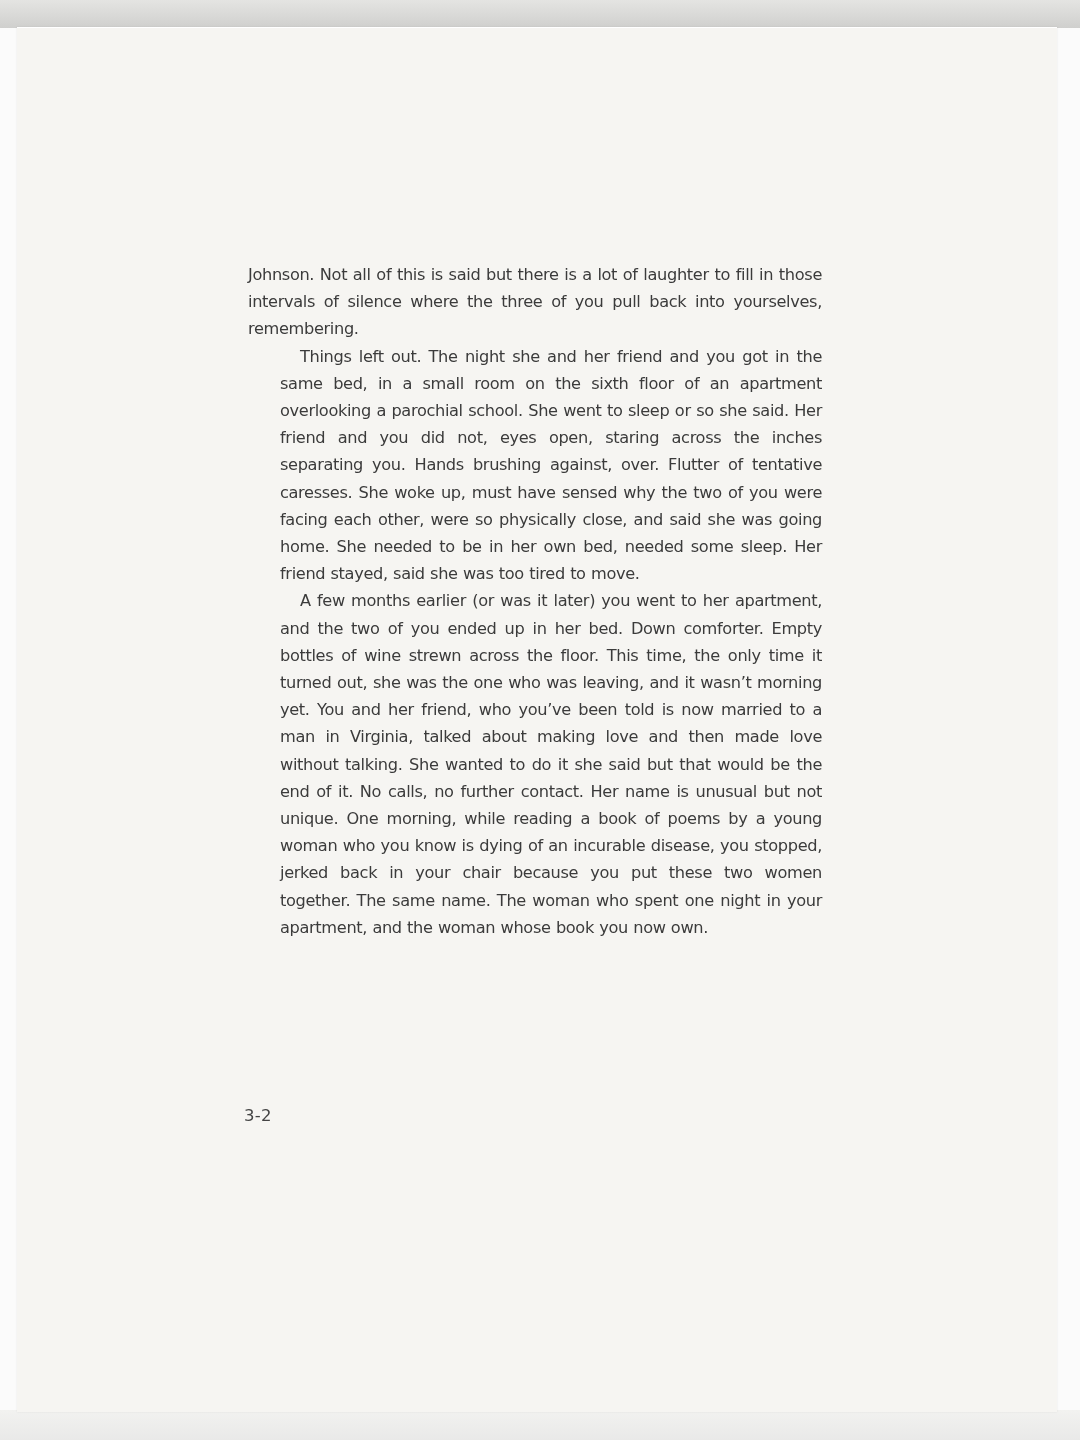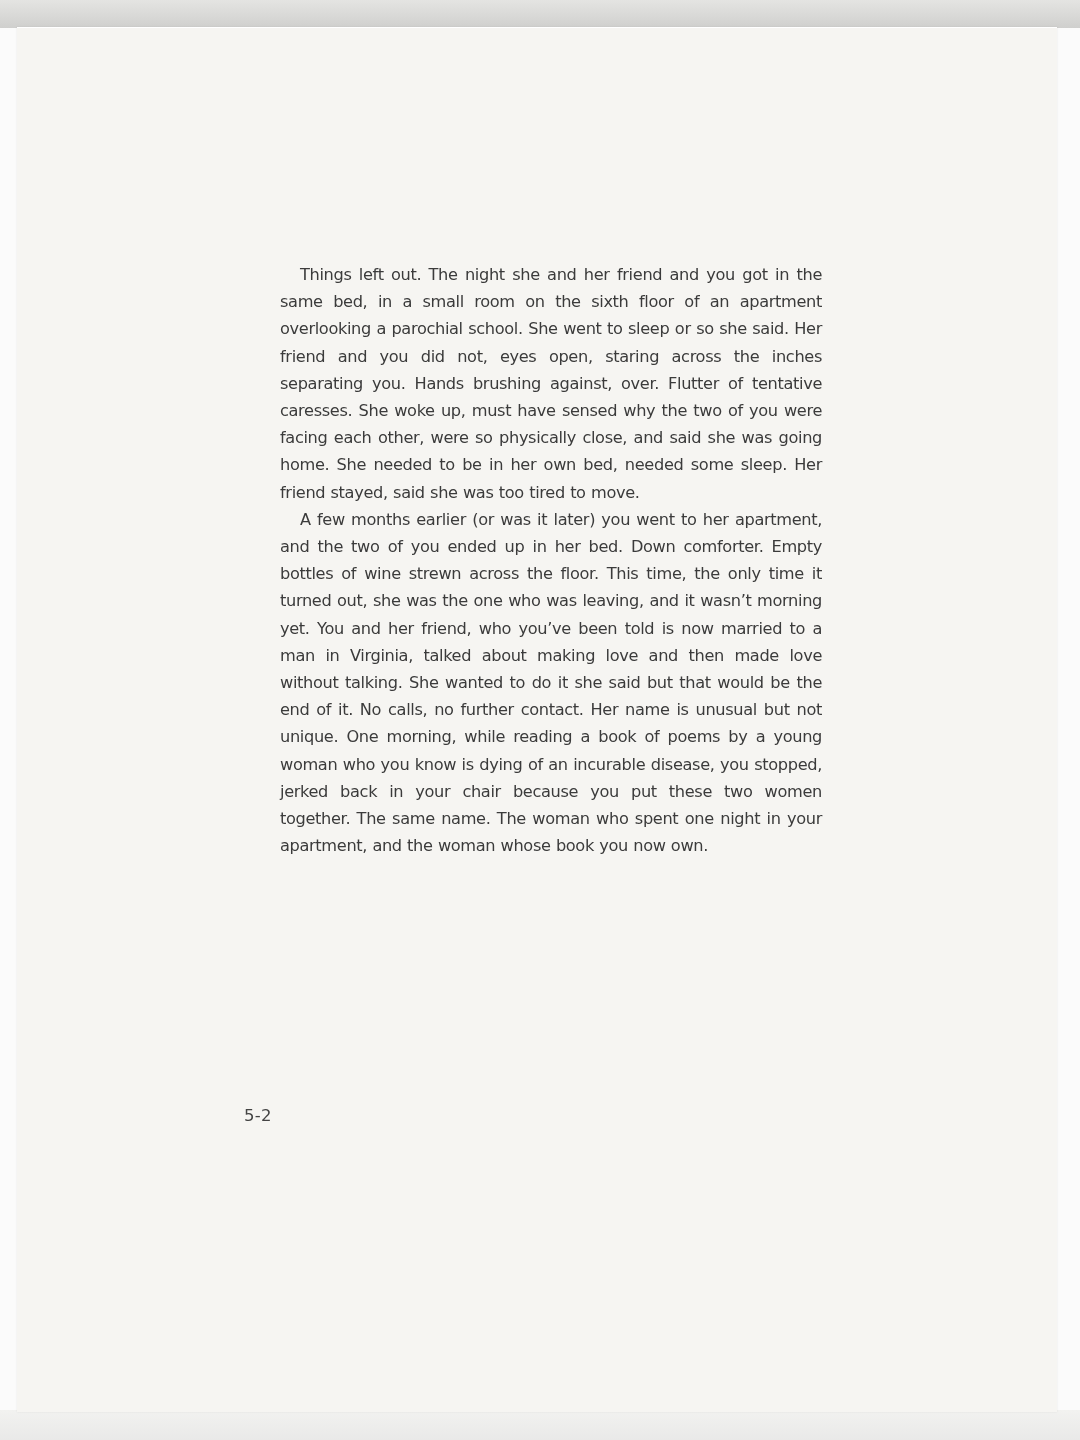--- a/index.html
+++ b/index.html
@@ -70,17 +70,18 @@
     }
   </style>
 </head>
 <body>
 
 <div class="top-shadow"></div>
 <div class="bottom-shadow"></div>
 
 <div class="paper">
   <div class="text-block">
+    <p>Johnson. Not all of this is said but there is a lot of laughter to fill in those intervals of silence where the three of you pull back into yourselves, remembering.</p>
     <p class="indent">Things left out. The night she and her friend and you got in the same bed, in a small room on the sixth floor of an apartment overlooking a parochial school. She went to sleep or so she said. Her friend and you did not, eyes open, staring across the inches separating you. Hands brushing against, over. Flutter of tentative caresses. She woke up, must have sensed why the two of you were facing each other, were so physically close, and said she was going home. She needed to be in her own bed, needed some sleep. Her friend stayed, said she was too tired to move.</p>
     <p class="indent">A few months earlier (or was it later) you went to her apartment, and the two of you ended up in her bed. Down comforter. Empty bottles of wine strewn across the floor. This time, the only time it turned out, she was the one who was leaving, and it wasn’t morning yet. You and her friend, who you’ve been told is now married to a man in Virginia, talked about making love and then made love without talking. She wanted to do it she said but that would be the end of it. No calls, no further contact. Her name is unusual but not unique. One morning, while reading a book of poems by a young woman who you know is dying of an incurable disease, you stopped, jerked back in your chair because you put these two women together. The same name. The woman who spent one night in your apartment, and the woman whose book you now own.</p>
   </div>
-  <div class="page-number">5-2</div>
+  <div class="page-number">3-2</div>
 </div>
 
 </body></html>

